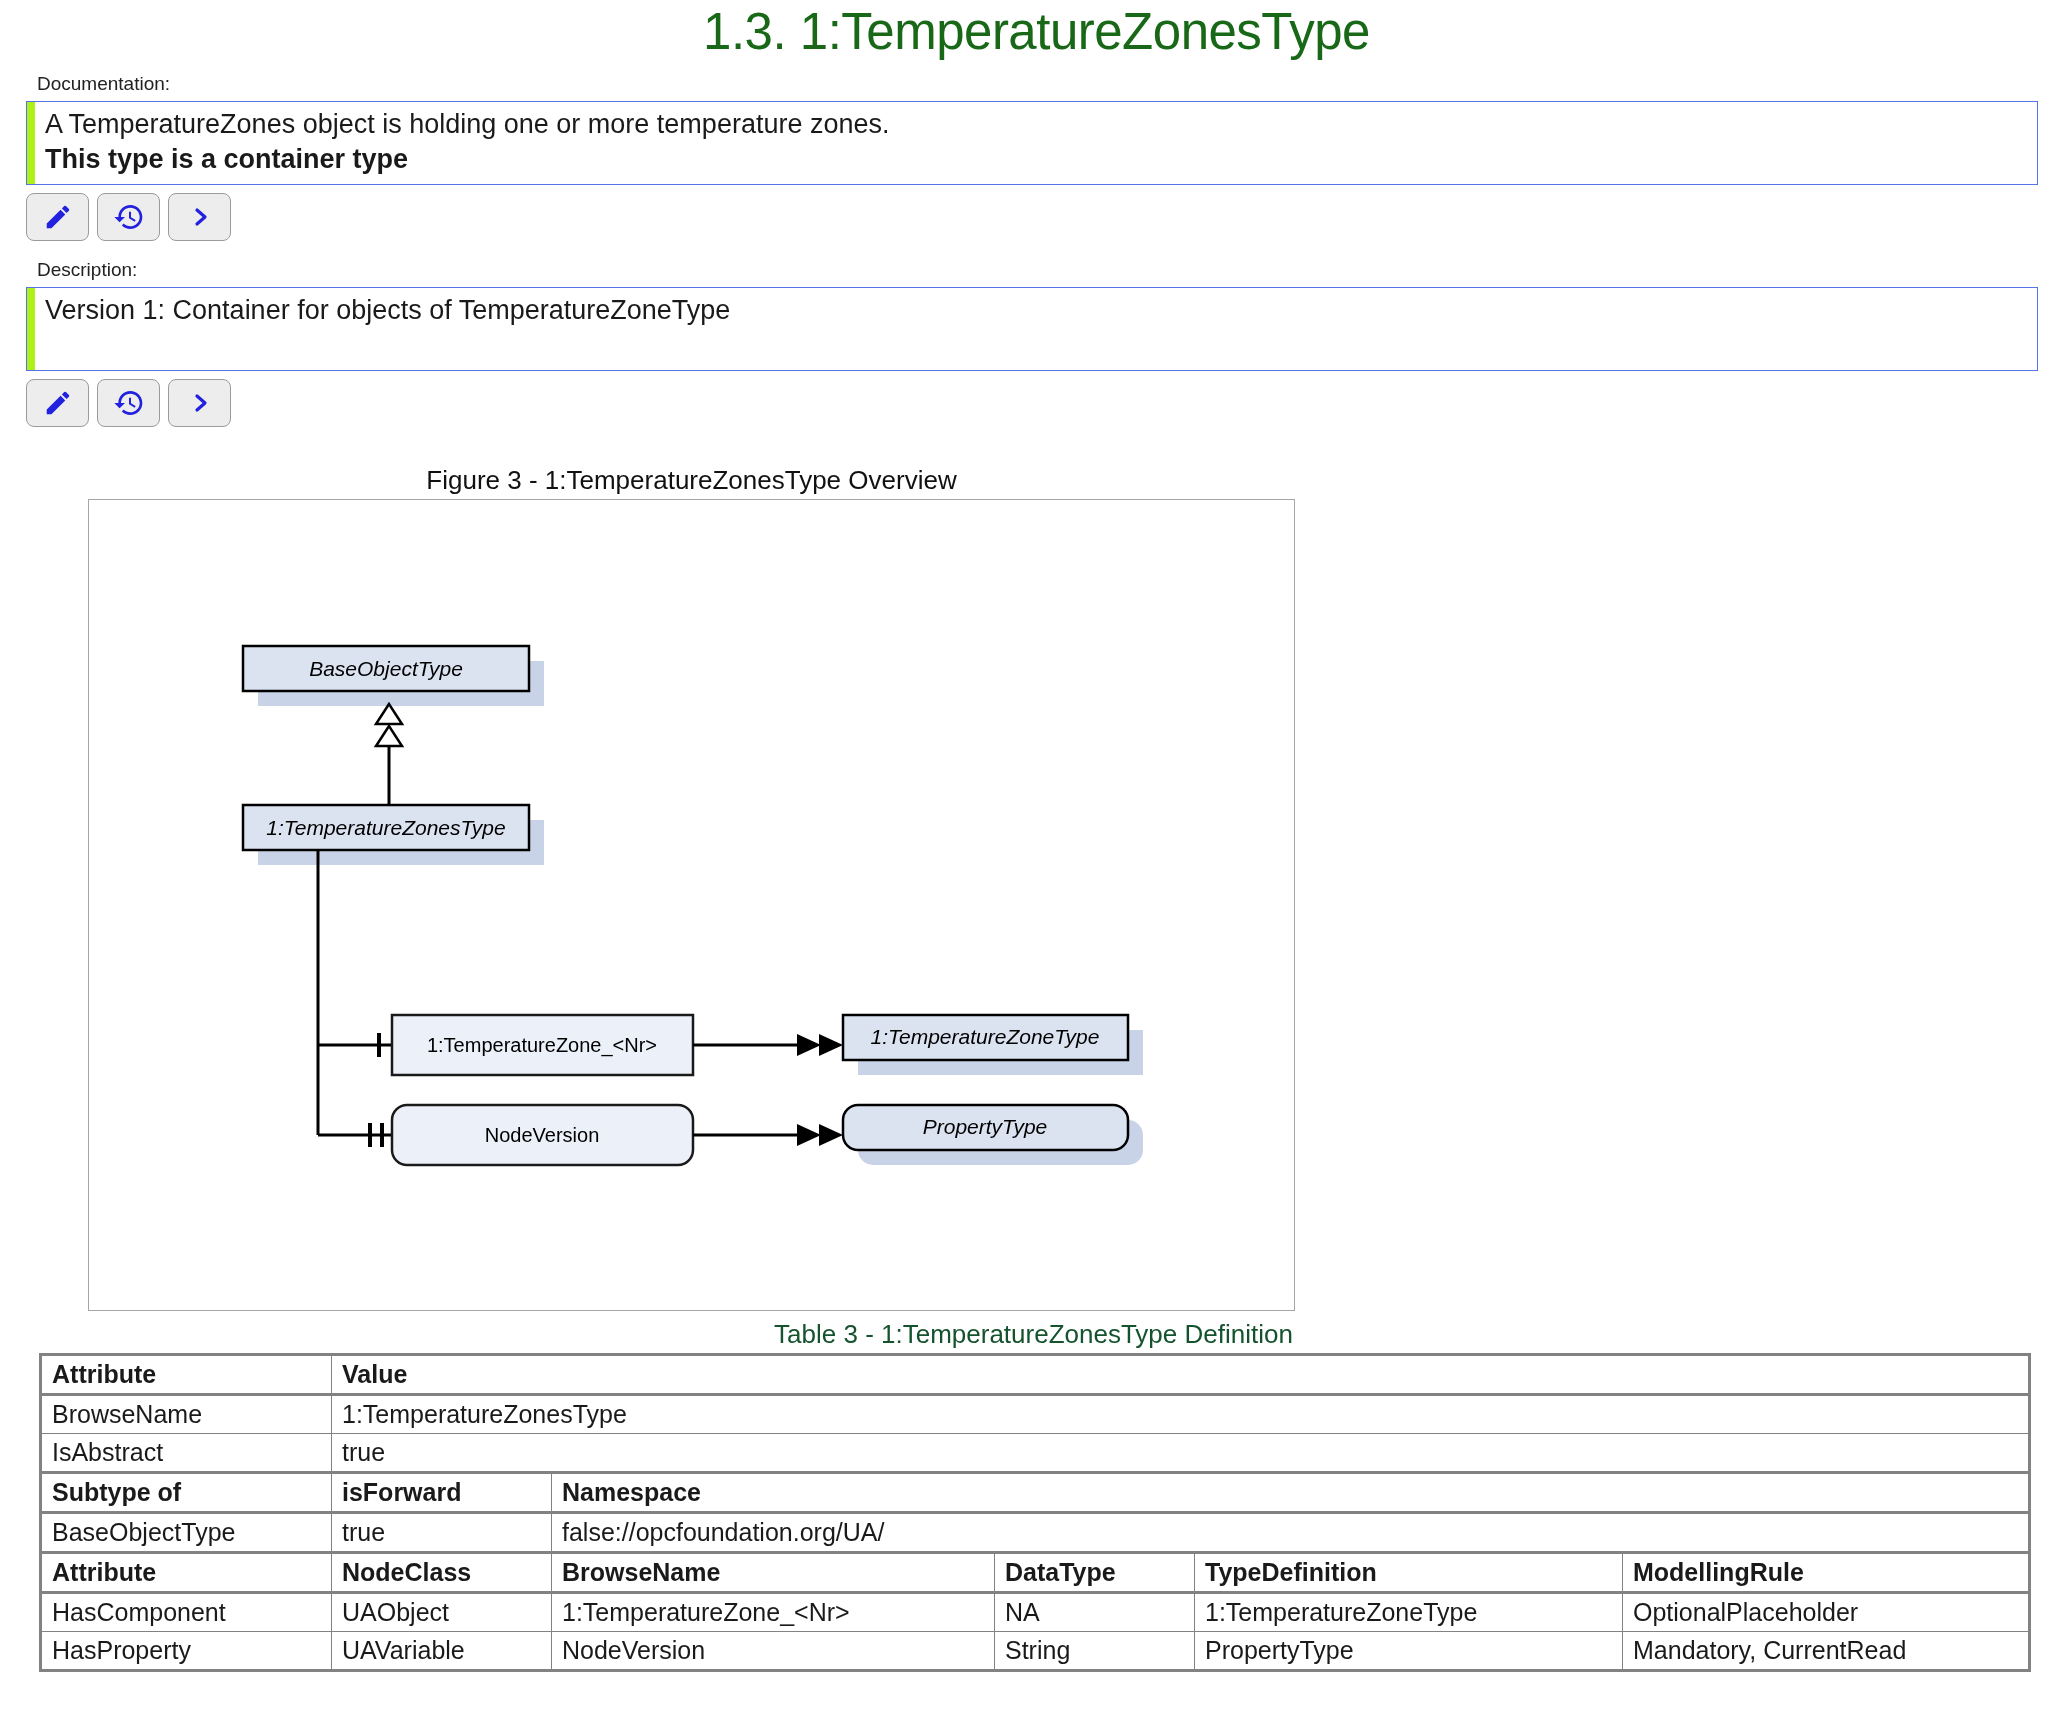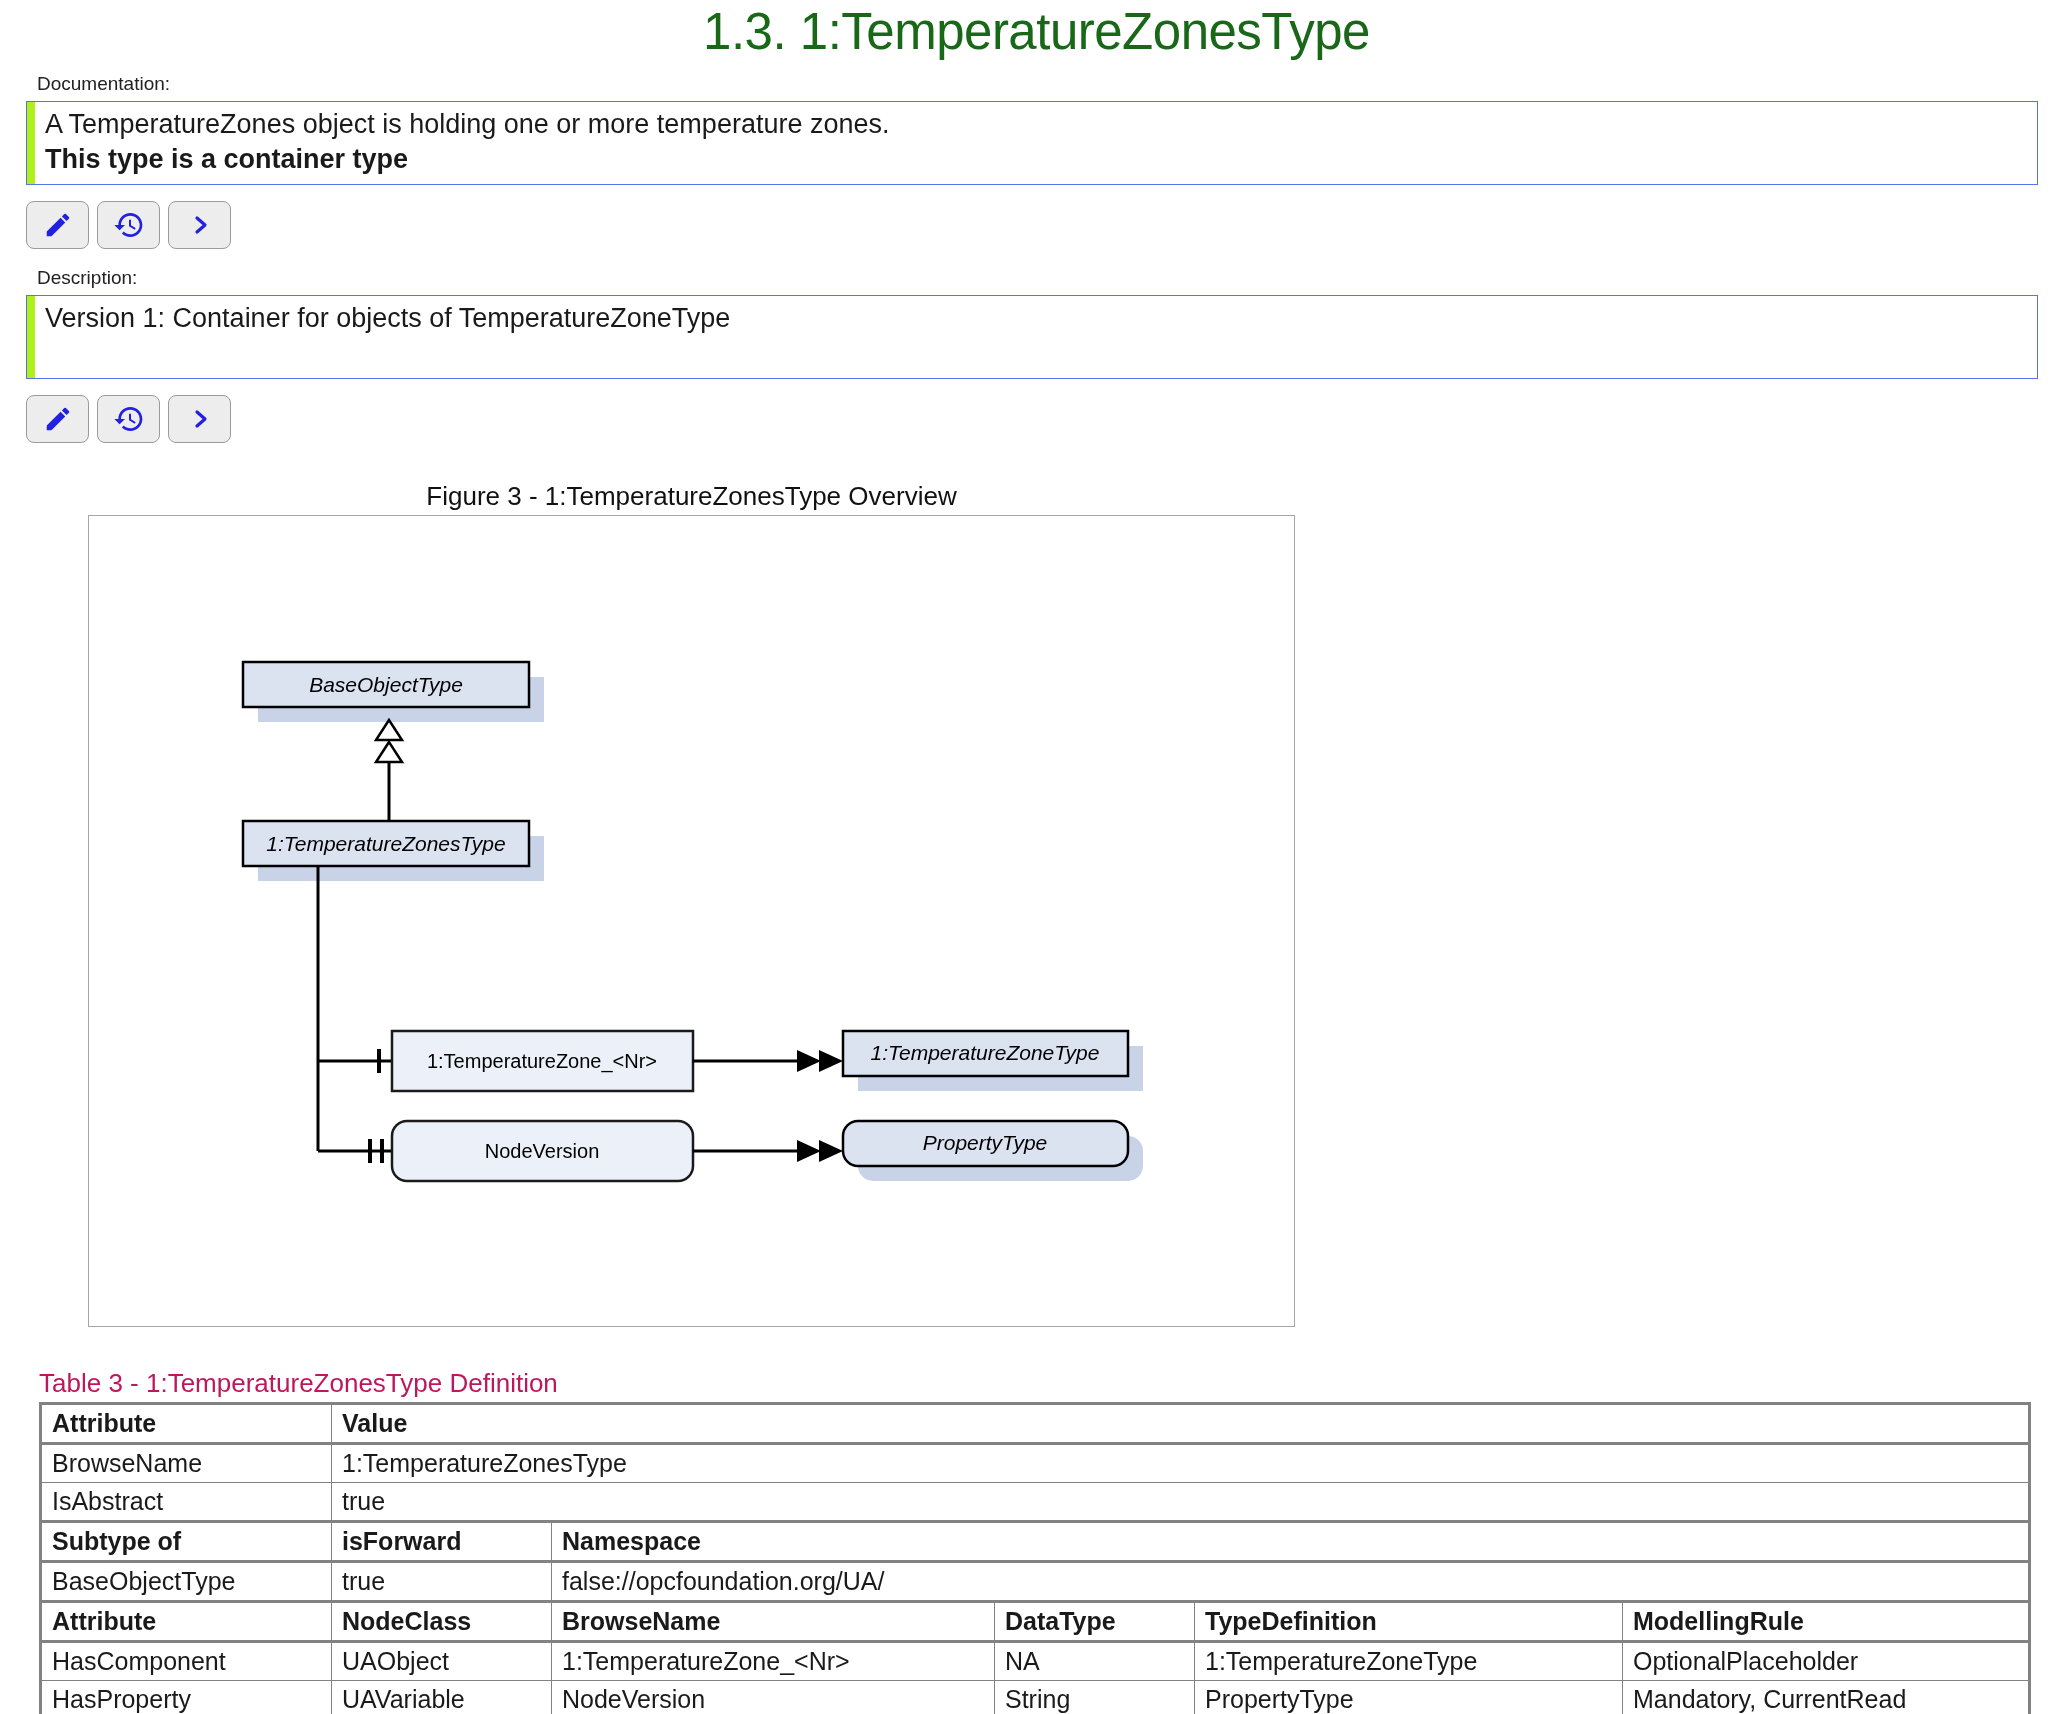--- a/index.html
+++ b/index.html
@@ -19,21 +19,21 @@
     text-align: center;
   }
   .field-label {
     margin: 12px 0 2px 37px;
     font-size: 19px;
     color: #222;
   }
   .field-label.second { margin-top: 18px; }
   .note-box {
     position: relative;
-    margin: 6px 0 16px 26px;
+    margin: 6px 0 8px 26px;
     width: 2012px;
     height: 84px;
     border: 1.5px solid #5572e8;
     background: #ffffff;
   }
   .note-box .stripe {
     position: absolute;
     left: 0; top: 0; bottom: 0;
     width: 8px;
     background: #aef017;
@@ -78,24 +78,25 @@
     border: 1px solid #a6a6a6;
     background: #ffffff;
   }
   .figure-frame svg { position: absolute; left: 0; top: 0; }
   .diag-node-text {
     font-family: "Liberation Sans", "DejaVu Sans", sans-serif;
     fill: #000;
   }
   .italic { font-style: italic; }
   .table-caption {
-    margin: 41px 0 0 39px;
+    margin: 8px 0 0 39px;
     width: 1989px;
+    text-align: center;
     font-size: 26px;
-    color: #be185d;
+    color: #14532d;
     height: 30px;
   }
   table.def-table {
     margin: 4px 0 0 39px;
     width: 1989px;
     border-collapse: collapse;
     table-layout: fixed;
     border: 3px solid #828282;
     font-size: 25px;
   }

